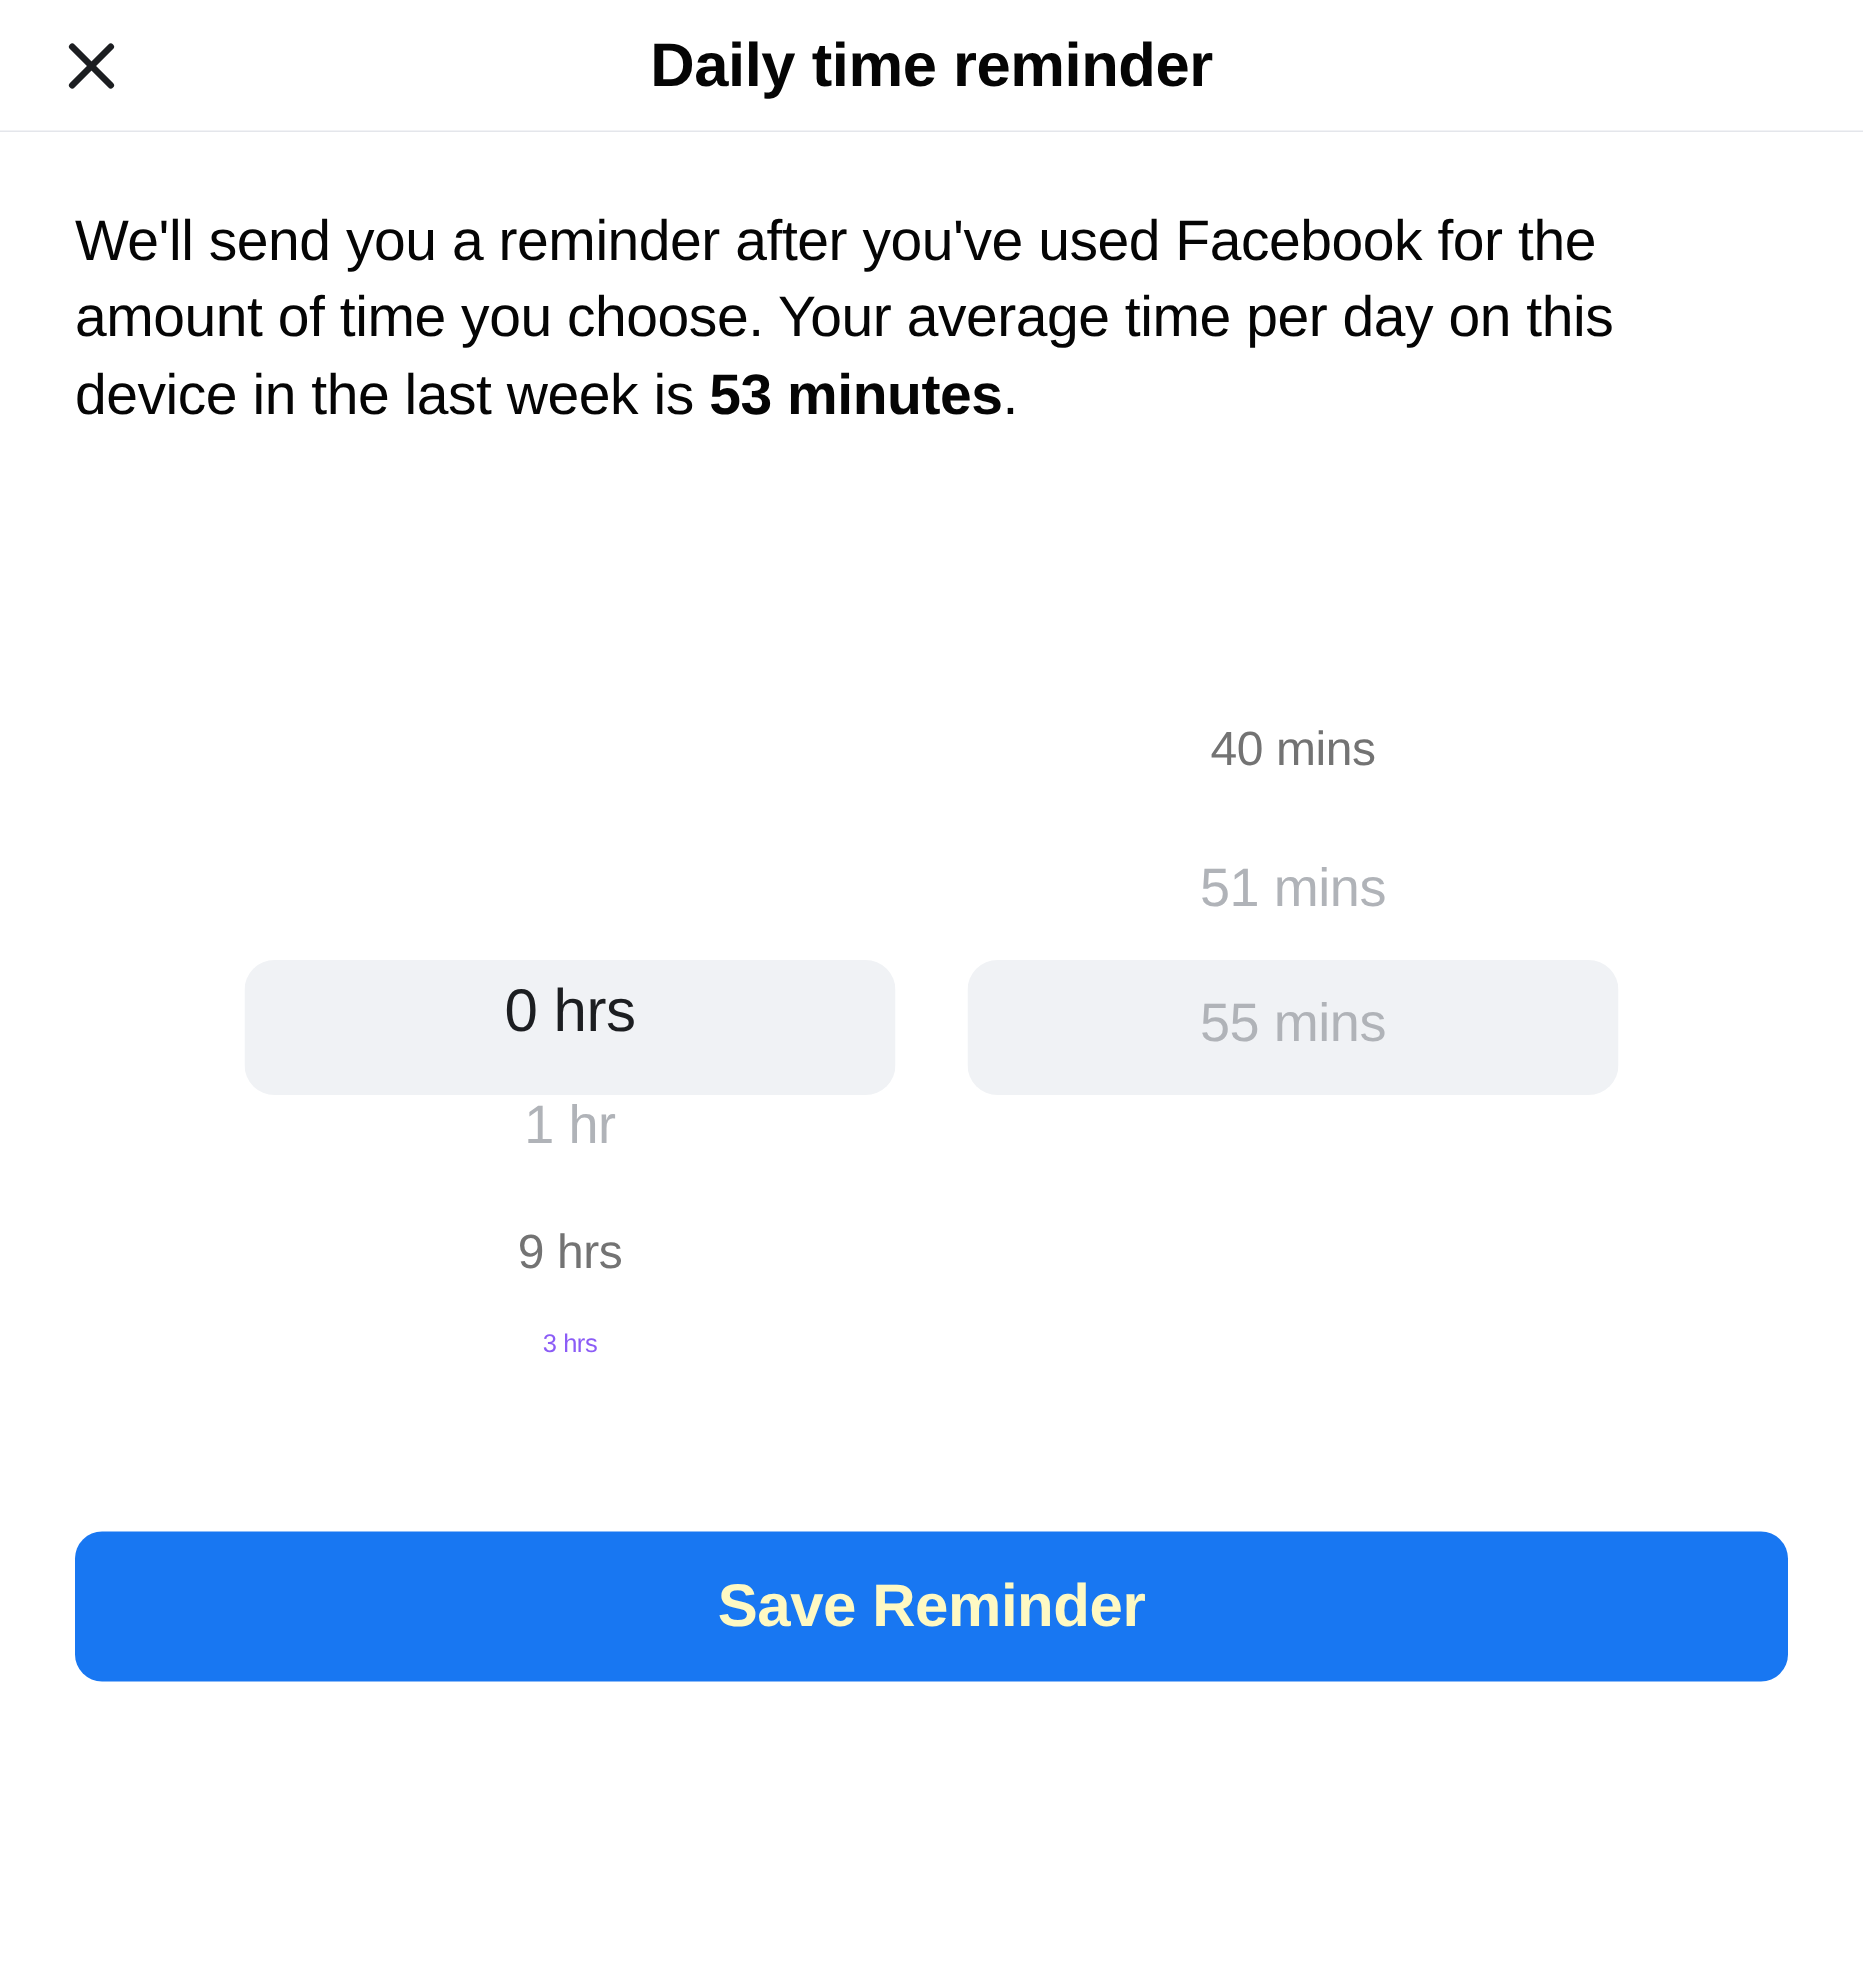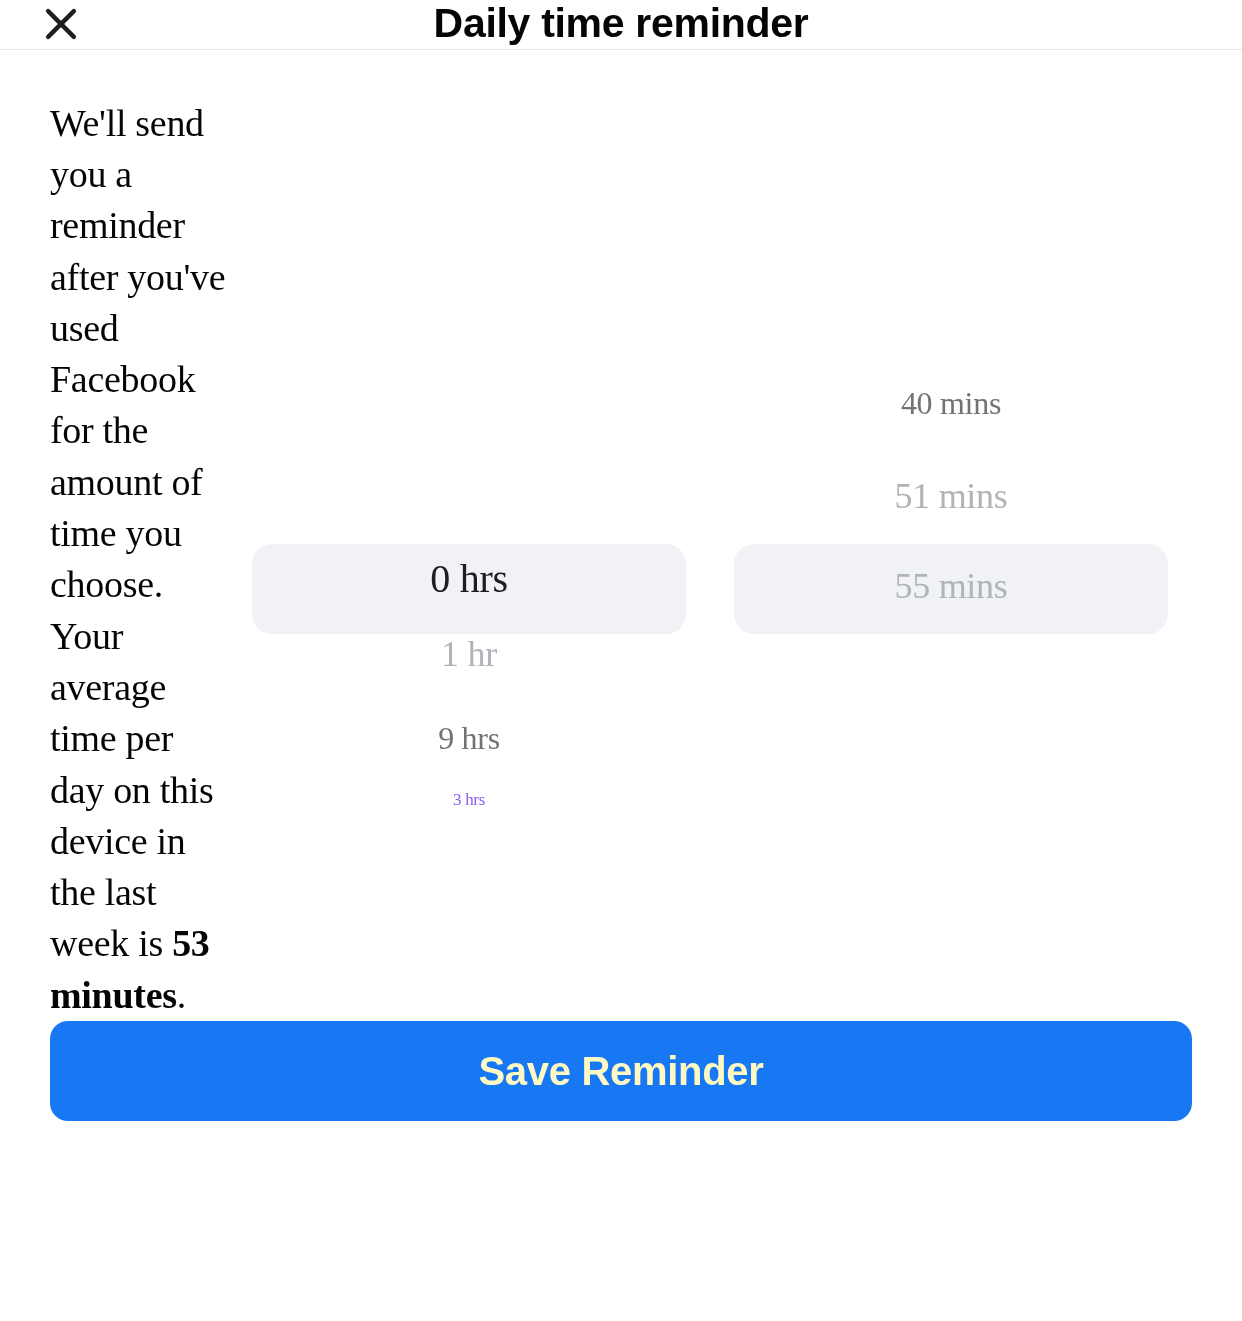--- a/index.html
+++ b/index.html
@@ -18,21 +18,21 @@
     .modal {
       width: 100%;
       height: 100%;
       background: #fff;
       border-radius: 40px 40px 0 0;
       display: flex;
       flex-direction: column;
     }
     .header {
       display: flex;
-      align-items: flex-start;
+      align-items: center;
       justify-content: center;
       position: relative;
       height: 88px;
       border-bottom: 1px solid #e4e6eb;
     }
     .close-btn {
       position: absolute;
       left: 36px;
       top: 50%;
       transform: translateY(-50%);
@@ -50,22 +50,21 @@
     .title {
       font-size: 41px;
       font-weight: 700;
       color: #050505;
       letter-spacing: -0.3px;
     }
     .content {
       padding: 48px 50px 0 50px;
       flex: 1;
       display: flex;
-      flex-direction: row;
-      font-family: Liberation Serif, serif;
+      flex-direction: column;
     }
     .description {
       font-size: 38px;
       line-height: 1.35;
       color: #050505;
       letter-spacing: -0.3px;
     }
     .description .bold {
       font-weight: 700;
     }

